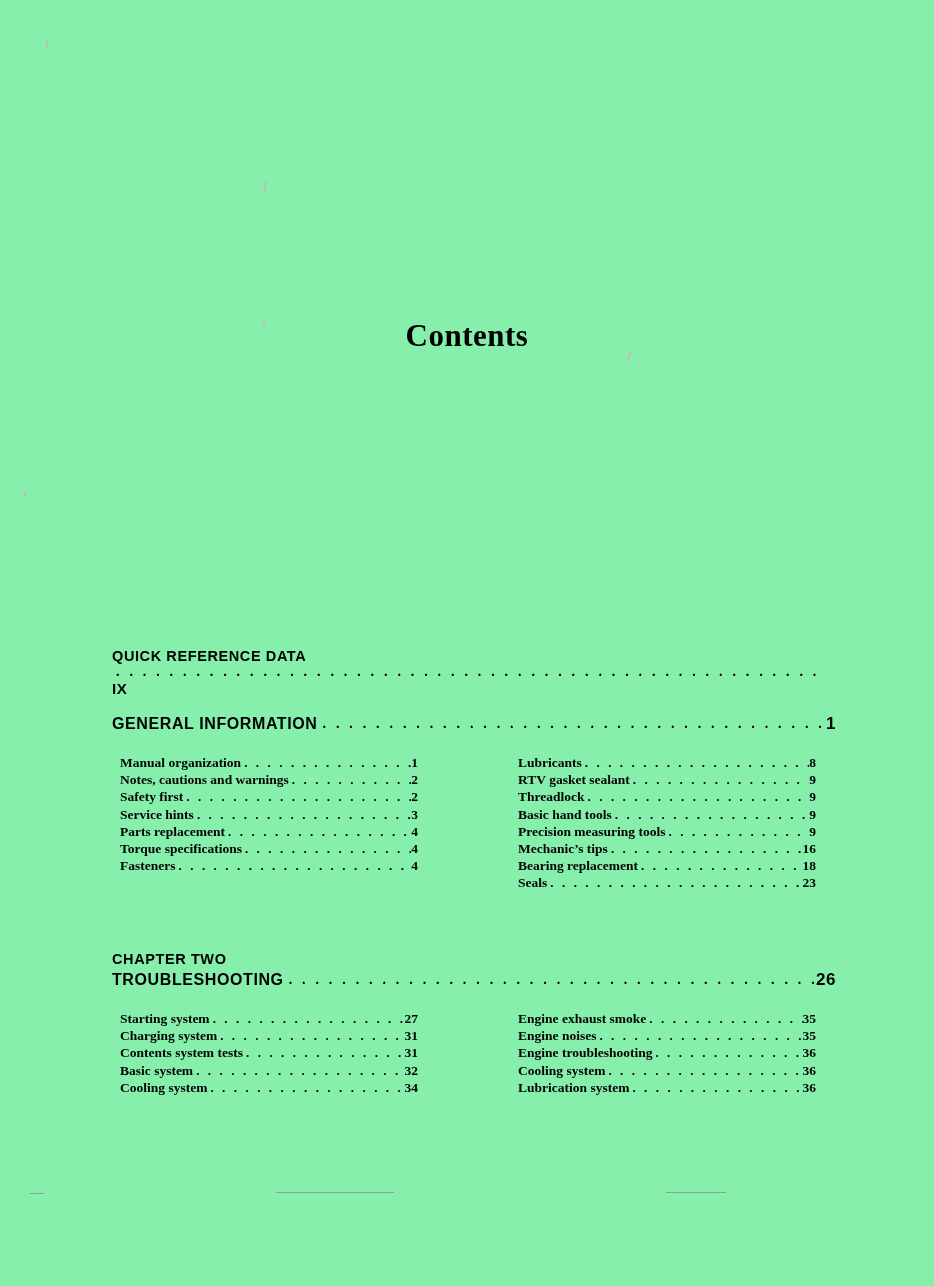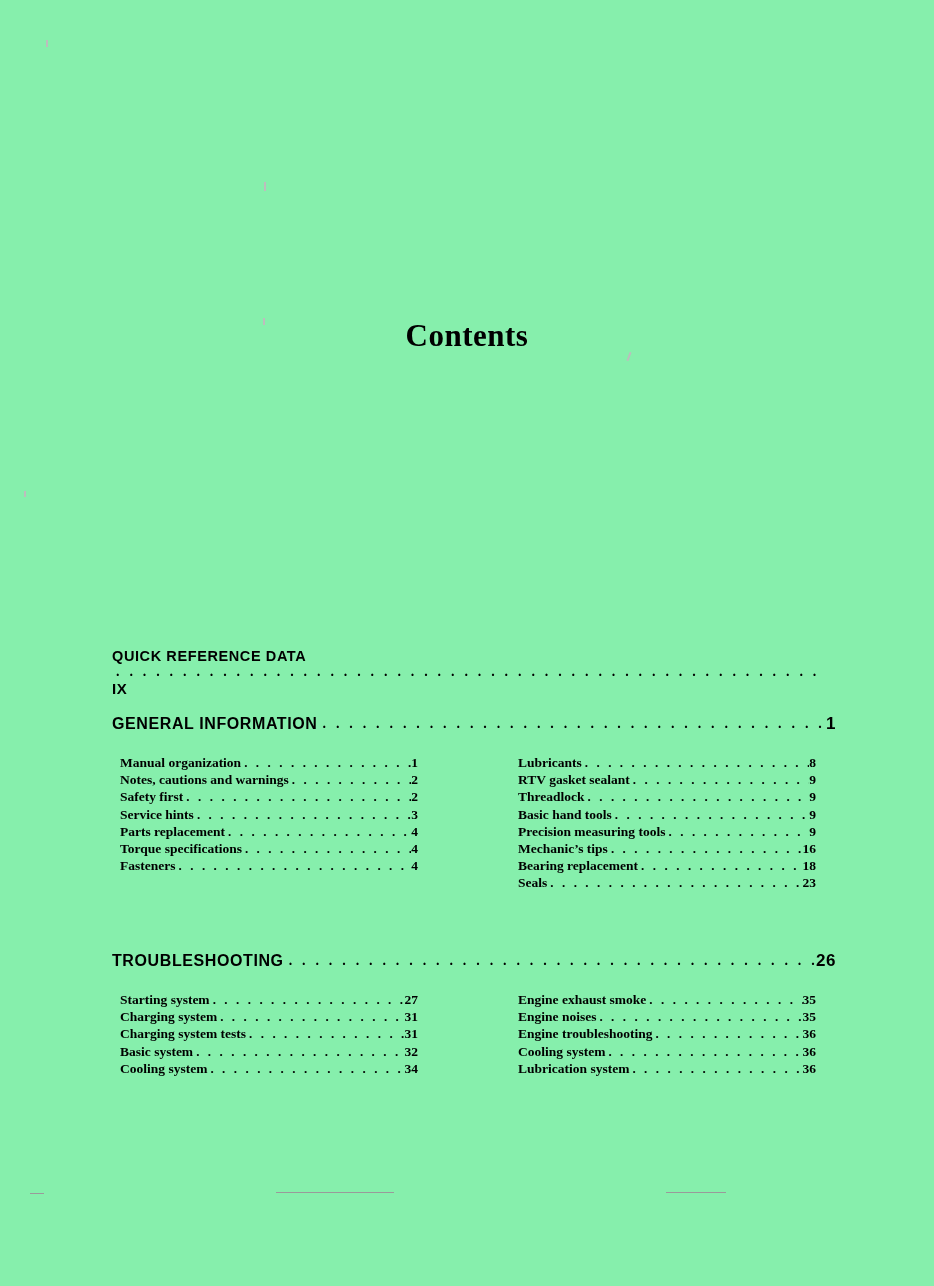--- a/index.html
+++ b/index.html
@@ -239,39 +239,40 @@
         <div class="entry">
           <span class="name">Seals</span>
           <span class="dots">. . . . . . . . . . . . . . . . . . . . . . . . . . . . . . . . . . . . . . . . . . . . . . . . . . . . . . . . . . . . . . . . . . . . . . . . . . . . . . . . . . . . . . . . . . . . . . . . . . . . .</span>
           <span class="pg">23</span>
         </div>
       </div>
     </div>
   </div>
 
   <div class="chapter" style="top:951px;">
+    <div class="chapter-label">CHAPTER TWO</div>
     <div class="chapter-title-row">
       <span class="title">TROUBLESHOOTING</span>
       <span class="dots">. . . . . . . . . . . . . . . . . . . . . . . . . . . . . . . . . . . . . . . . . . . . . . . . . . . . . . . . . . . . . . . . . . . . . . . . . . . . . . . . . . . . . . . . . . . . . . . . . . . . .</span>
       <span class="pg">26</span>
     </div>
     <div class="cols">
       <div class="col">
         <div class="entry">
           <span class="name">Starting system</span>
           <span class="dots">. . . . . . . . . . . . . . . . . . . . . . . . . . . . . . . . . . . . . . . . . . . . . . . . . . . . . . . . . . . . . . . . . . . . . . . . . . . . . . . . . . . . . . . . . . . . . . . . . . . . .</span>
           <span class="pg">27</span>
         </div>
         <div class="entry">
           <span class="name">Charging system</span>
           <span class="dots">. . . . . . . . . . . . . . . . . . . . . . . . . . . . . . . . . . . . . . . . . . . . . . . . . . . . . . . . . . . . . . . . . . . . . . . . . . . . . . . . . . . . . . . . . . . . . . . . . . . . .</span>
           <span class="pg">31</span>
         </div>
         <div class="entry">
-          <span class="name">Charging system tests</span>
+          <span class="name">Contents system tests</span>
           <span class="dots">. . . . . . . . . . . . . . . . . . . . . . . . . . . . . . . . . . . . . . . . . . . . . . . . . . . . . . . . . . . . . . . . . . . . . . . . . . . . . . . . . . . . . . . . . . . . . . . . . . . . .</span>
           <span class="pg">31</span>
         </div>
         <div class="entry">
           <span class="name">Basic system</span>
           <span class="dots">. . . . . . . . . . . . . . . . . . . . . . . . . . . . . . . . . . . . . . . . . . . . . . . . . . . . . . . . . . . . . . . . . . . . . . . . . . . . . . . . . . . . . . . . . . . . . . . . . . . . .</span>
           <span class="pg">32</span>
         </div>
         <div class="entry">
           <span class="name">Cooling system</span>

